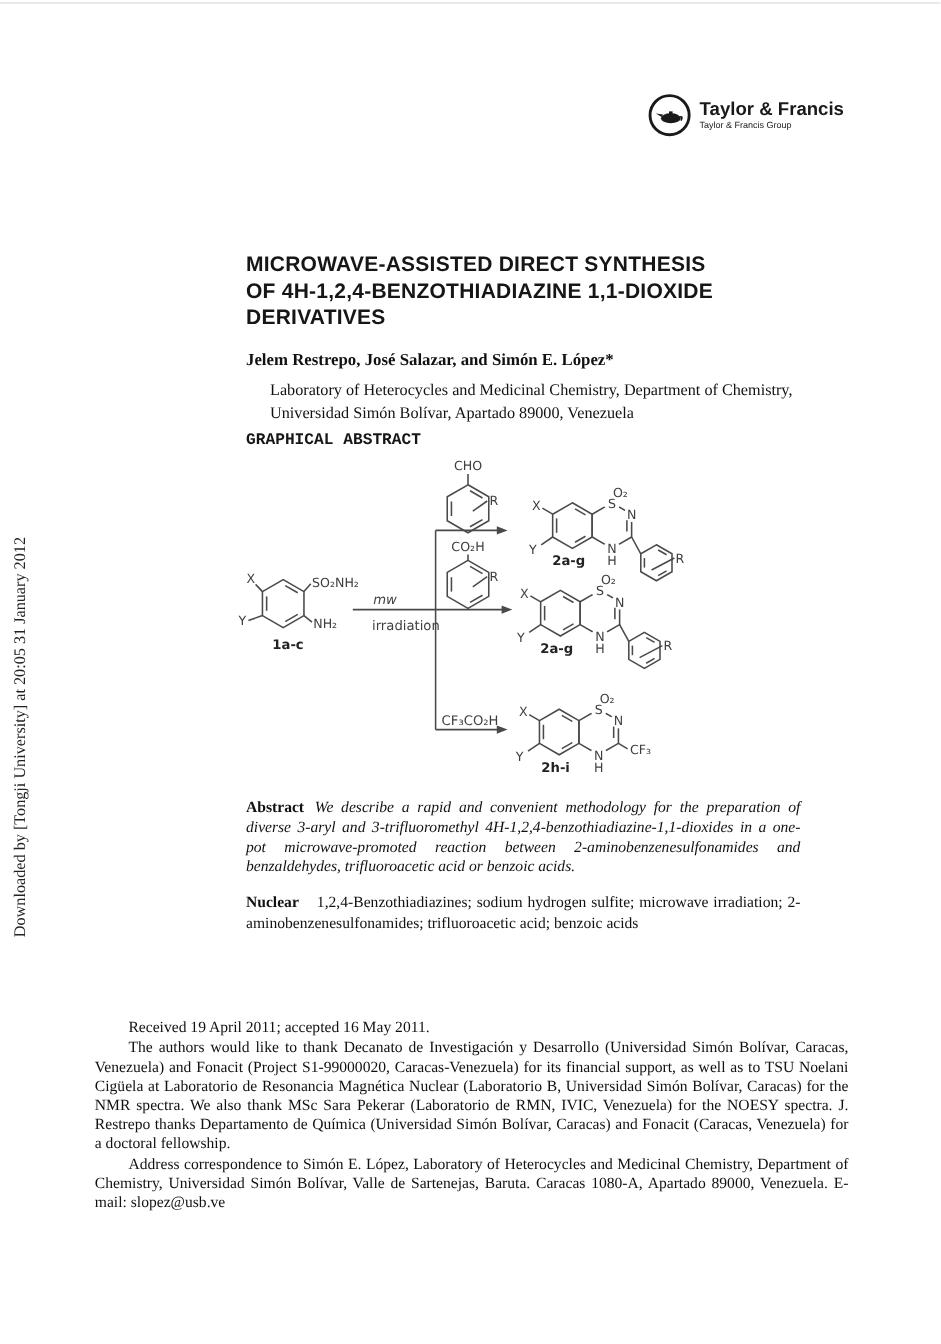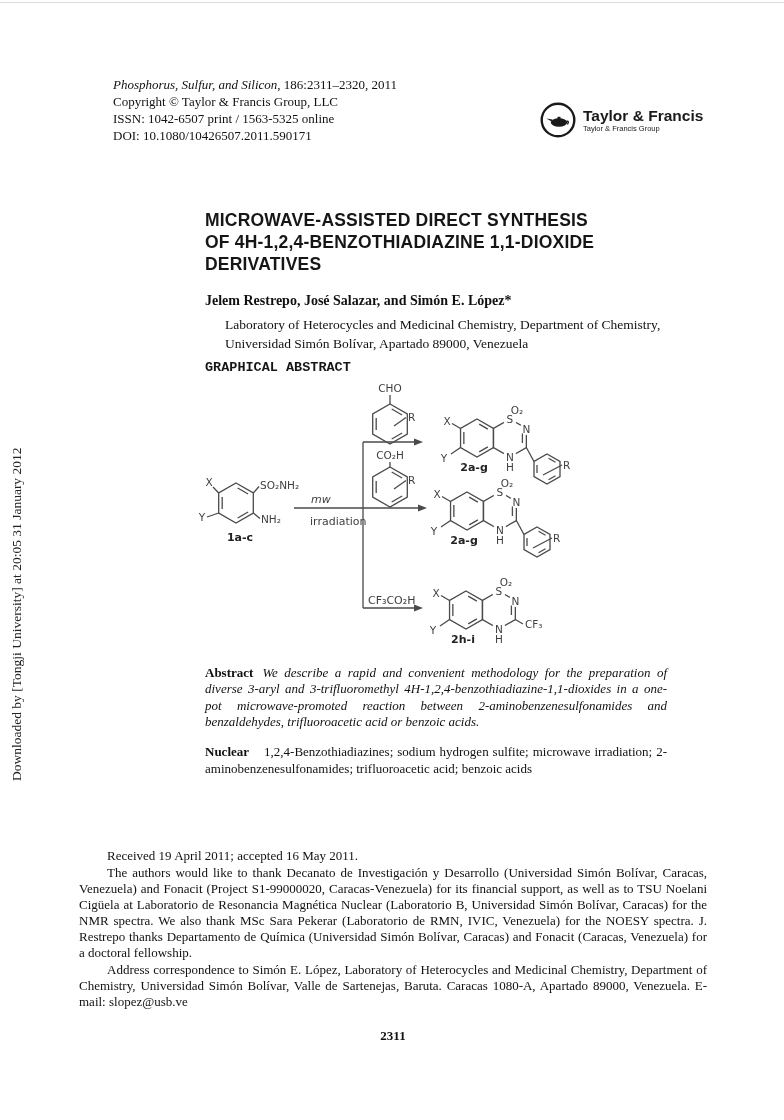--- a/index.html
+++ b/index.html
@@ -5,21 +5,21 @@
   html,body{margin:0;padding:0;background:#ffffff;}
   .page{position:relative;width:784px;height:1120px;background:#fff;overflow:hidden;
         font-family:"Liberation Serif",serif;color:#111;}
   .toprule{position:absolute;left:0;top:2px;width:784px;height:1px;background:#dcdcdc;}
 
   
   .header{position:absolute;left:113px;top:76px;font-size:13px;line-height:17px;}
   .hdr-italic{font-style:italic;}
 
   
-  .logo{position:absolute;left:539px;top:77px;display:flex;align-items:center;margin-top:24px;}
+  .logo{position:absolute;left:539px;top:77px;display:flex;align-items:center;}
   .logo-txt{margin-left:6px;}
   .logo-name{font-family:"Liberation Sans",sans-serif;font-size:15.5px;font-weight:600;color:#1a1a1a;line-height:17px;}
   .logo-group{font-family:"Liberation Sans",sans-serif;font-size:7.5px;color:#1a1a1a;}
 
   
   .watermark{position:absolute;left:9px;top:781px;transform:rotate(-90deg);transform-origin:0 0;
              white-space:nowrap;font-size:13.5px;color:#222;}
 
   
   .title{position:absolute;left:205px;top:209px;font-family:"Liberation Sans",sans-serif;
@@ -55,26 +55,20 @@
 
   .pageno{position:absolute;left:78px;top:1028px;width:630px;text-align:center;
           font-weight:bold;font-size:13px;}
 </style>
 </head>
 <body>
 
 <div class="page">
   <div class="toprule"></div>
 
-  <div class="header">
-    <div><span class="hdr-italic">Phosphorus, Sulfur, and Silicon</span><span>, 186:2311–2320, 2011</span></div>
-    <div>Copyright © Taylor &amp; Francis Group, LLC</div>
-    <div>ISSN: 1042-6507 print / 1563-5325 online</div>
-    <div>DOI: 10.1080/10426507.2011.590171</div>
-  </div>
 
   <div class="logo">
     <svg width="38" height="38" viewBox="0 0 38 38">
       <circle cx="19" cy="19" r="16.3" fill="none" stroke="#1a1a1a" stroke-width="2.4"></circle>
       <ellipse cx="20" cy="21.5" rx="8.2" ry="4.2" fill="#1a1a1a"></ellipse>
       <path d="M12.5 20.5 L7.5 17.5 L13.5 18.5 Z" fill="#1a1a1a"></path>
       <rect x="18.5" y="15.8" width="3" height="2.2" fill="#1a1a1a"></rect>
       <path d="M27.5 20.5 Q30.5 19.5 28.5 23.5" fill="none" stroke="#1a1a1a" stroke-width="1.4"></path>
       <path d="M12 26.5 Q20 29.5 28 26.5" fill="none" stroke="#ffffff" stroke-width="1.2"></path>
     </svg>
@@ -237,14 +231,13 @@
   <p class="abstract"><b>Abstract</b><span>We describe a rapid and convenient methodology for the preparation of diverse 3-aryl and 3-trifluoromethyl 4H-1,2,4-benzothiadiazine-1,1-dioxides in a one-pot microwave-promoted reaction between 2-aminobenzenesulfonamides and benzaldehydes, trifluoroacetic acid or benzoic acids.</span></p>
 
   <p class="keywords"><b>Nuclear</b><span>1,2,4-Benzothiadiazines; sodium hydrogen sulfite; microwave irradiation; 2-aminobenzenesulfonamides; trifluoroacetic acid; benzoic acids</span></p>
 
   <div class="footnotes">
     <p>Received 19 April 2011; accepted 16 May 2011.</p>
     <p>The authors would like to thank Decanato de Investigación y Desarrollo (Universidad Simón Bolívar, Caracas, Venezuela) and Fonacit (Project S1-99000020, Caracas-Venezuela) for its financial support, as well as to TSU Noelani Cigüela at Laboratorio de Resonancia Magnética Nuclear (Laboratorio B, Universidad Simón Bolívar, Caracas) for the NMR spectra. We also thank MSc Sara Pekerar (Laboratorio de RMN, IVIC, Venezuela) for the NOESY spectra. J. Restrepo thanks Departamento de Química (Universidad Simón Bolívar, Caracas) and Fonacit (Caracas, Venezuela) for a doctoral fellowship.</p>
     <p>Address correspondence to Simón E. López, Laboratory of Heterocycles and Medicinal Chemistry, Department of Chemistry, Universidad Simón Bolívar, Valle de Sartenejas, Baruta. Caracas 1080-A, Apartado 89000, Venezuela. E-mail: slopez@usb.ve</p>
   </div>
 
-  <div class="pageno">2311</div>
 </div>
 
 </body></html>

